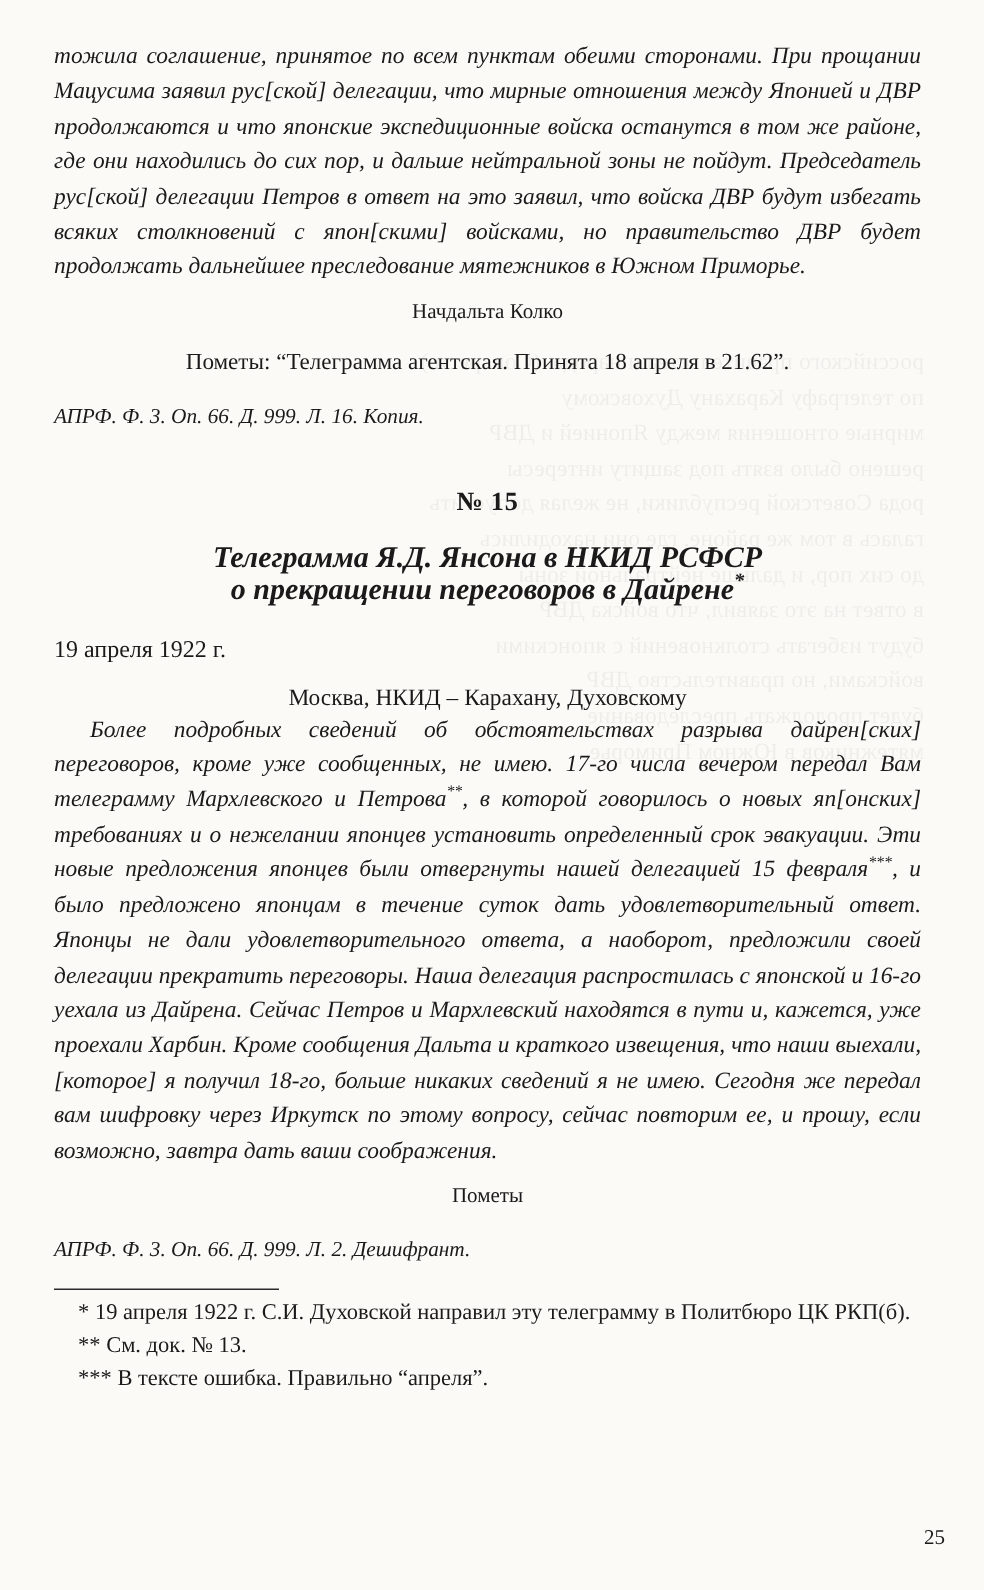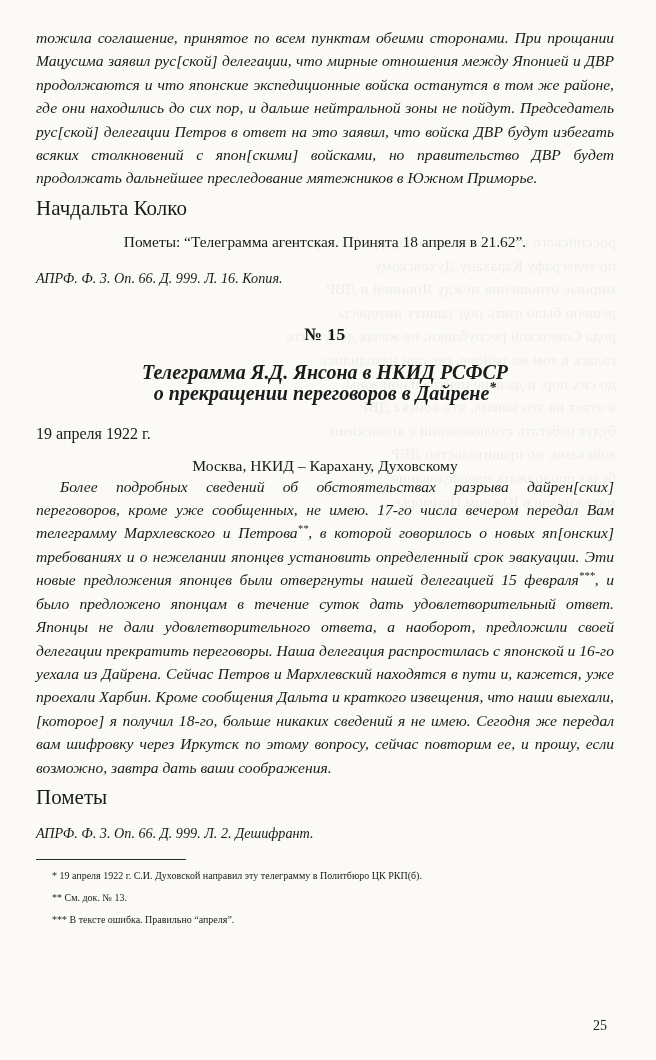--- a/index.html
+++ b/index.html
@@ -54,23 +54,23 @@
     font-style: italic;
   }
   p.body.cont {
     text-indent: 0;
   }
   p.body.indent {
     text-indent: 24px;
   }
   .signature {
     margin: 7px 0 0 0;
-    font-size: 21px;
+    font-size: 14px;
     line-height: 23.4px;
-    text-align: left;
+    text-align: center;
     font-family: Liberation Serif, serif;
   }
   .note-line {
     margin: 10px 0 0 0;
     font-size: 15.4px;
     line-height: 23.4px;
     text-align: center;
   }
   .archive {
     margin: 14px 0 0 0;
@@ -113,28 +113,28 @@
     width: 150px;
     height: 1px;
     background: #2a2a2a;
     border: 0;
   }
   .footnotes {
     margin-top: 4px;
   }
   .footnotes p {
     margin: 0 0 3px 0;
-    font-size: 10px;
+    font-size: 15px;
     line-height: 19px;
     text-align: justify;
   }
   .fn-indent { text-indent: 16px; }
   .page-number {
     position: absolute;
-    right: 49px;
+    right: 26px;
     bottom: 26px;
     font-size: 14px;
   }
   sup {
     font-size: 0.68em;
     vertical-align: super;
     line-height: 0;
   }
 </style>
 </head>

